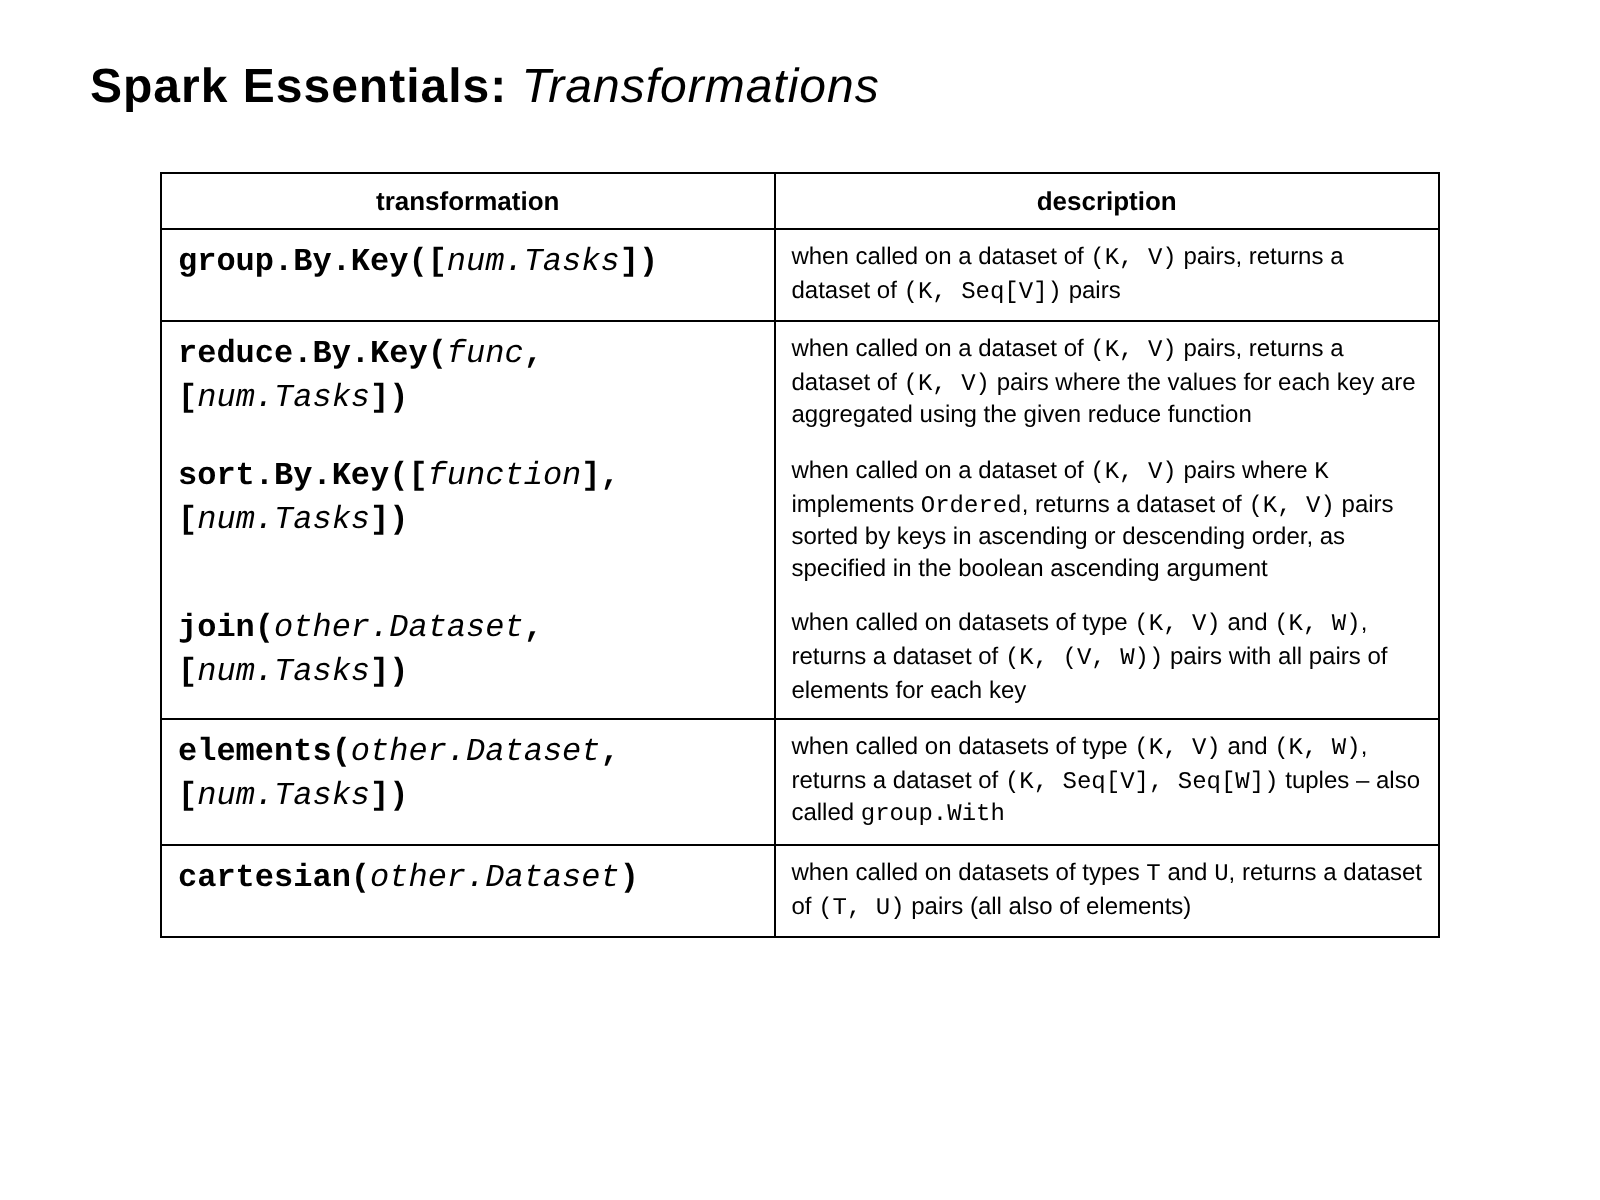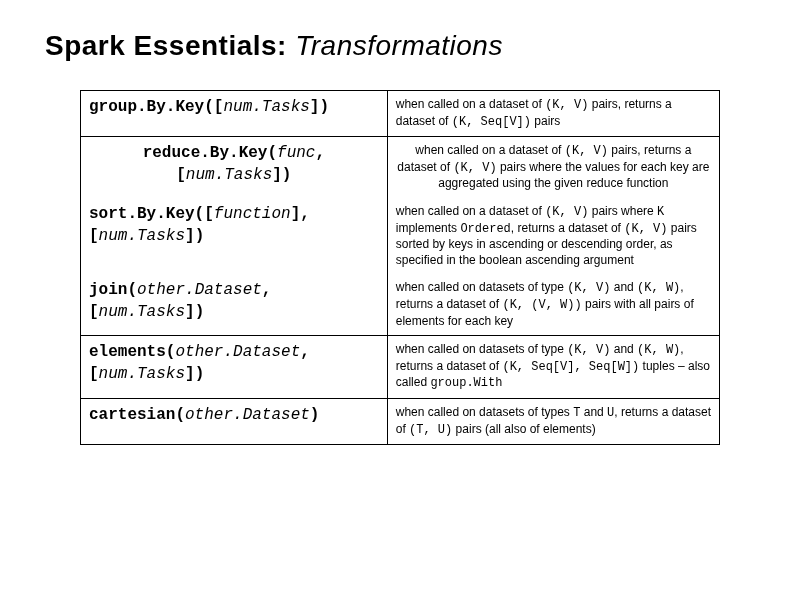--- a/index.html
+++ b/index.html
@@ -4,21 +4,21 @@
 <style>
   body {
     margin: 0;
     padding: 30px 45px;
     font-family: Arial, Helvetica, sans-serif;
     font-size: 13px;
     color: #000;
     background: #fff;
   }
   .title {
-    font-size: 28px;
+    font-size: 24px;
     margin-bottom: 28px;
     letter-spacing: 0.5px;
   }
   .title .bold { font-weight: bold; }
   .title .ital { font-style: italic; }
   table {
     border-collapse: collapse;
     margin: 0 auto;
     width: 640px;
   }
@@ -38,31 +38,35 @@
     font-weight: bold;
     font-size: 16px;
     line-height: 1.35;
     width: 48%;
   }
   td.tcol .param { font-style: italic; font-weight: normal; }
   td.dcol { font-size: 12px; line-height: 1.3; }
   td.dcol .mono { font-family: "Courier New", monospace; font-size: 12px; }
   tr.noborder td { border-top: none; border-bottom: none; }
   tr.noborder-top td { border-top: none; }
-  tr.noborder-bot td { border-bottom: none; text-align: center; }
+  tr.noborder-bot td { border-bottom: none; }
 </style>
 </head>
 <body>
 
 <div class="title">
   <span class="bold">Spark Essentials: </span><span class="ital">Transformations</span>
 </div>
 
 <table>
   <tbody>
+      <tr>
+    <th>transformation</th>
+    <th>description</th>
+  </tr>
 
   <tr>
     <td class="tcol"><span>group.By.Key([</span><span class="param">num.Tasks</span><span>])</span></td>
     <td class="dcol"><span>when called on a dataset of </span><span class="mono">(K, V)</span><span> pairs, returns a dataset of </span><span class="mono">(K, Seq[V])</span><span> pairs</span></td>
   </tr>
 
   <tr class="noborder-bot">
     <td class="tcol" style="white-space:pre-line;"><span>reduce.By.Key(</span><span class="param">func</span><span>,
  [</span><span class="param">num.Tasks</span><span>])</span></td>
     <td class="dcol"><span>when called on a dataset of </span><span class="mono">(K, V)</span><span> pairs, returns a dataset of </span><span class="mono">(K, V)</span><span> pairs where the values for each key are aggregated using the given reduce function</span></td>

